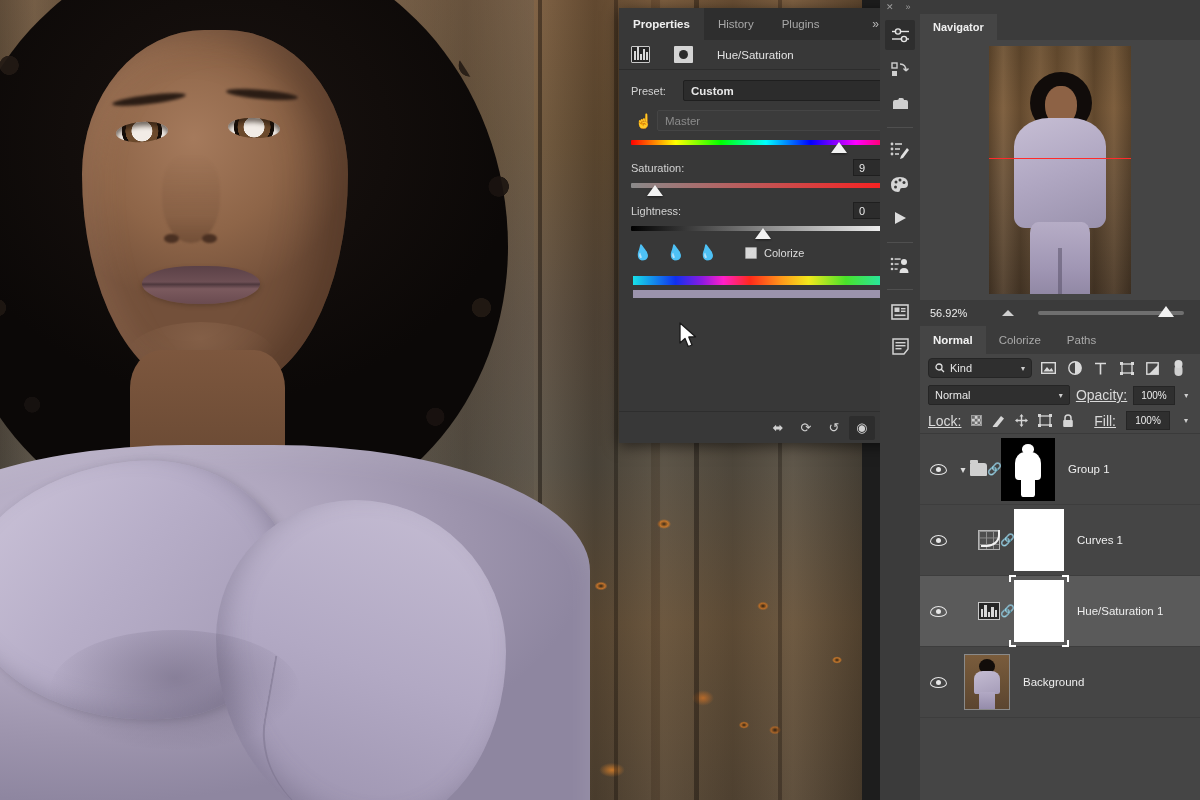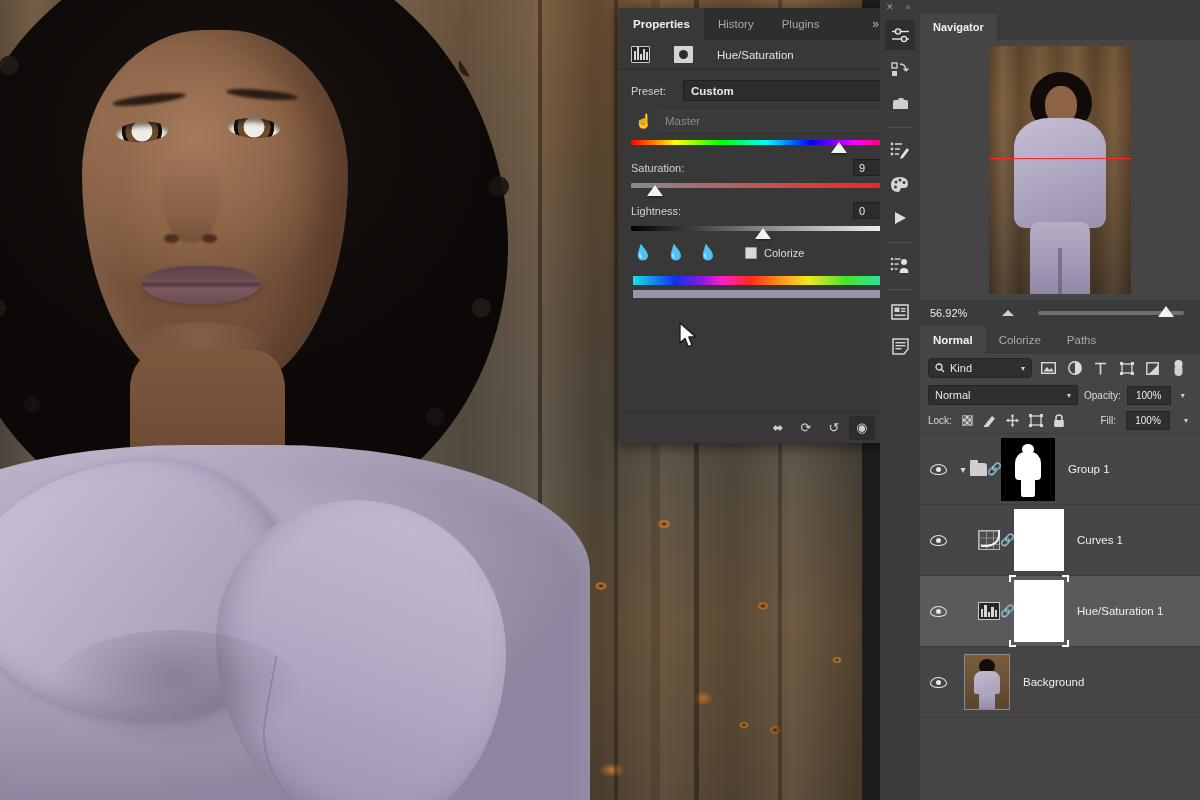--- a/index.html
+++ b/index.html
@@ -318,21 +318,21 @@
   }
   .kind .chev { position:absolute; right:6px; font-size:8px; color:#cfcfcf; }
   .fic { width:19px; height:19px; display:flex; align-items:center; justify-content:center; color:#d6d6d6; font-size:12px; }
 
   .blendrow { height:26px; display:flex; align-items:center; gap:6px; padding:0 8px; background:#454545; }
   .blend {
     width:150px; height:20px; background:#2f2f2f; border:1px solid #252525; border-radius:2px;
     display:flex; align-items:center; padding:0 6px; font-size:11px; color:#e8e8e8; position:relative;
   }
   .blend .chev { position:absolute; right:6px; font-size:8px; color:#cfcfcf; }
-  .smlbl { font-size:10px; color:#dadada; }
+  .smlbl { font-size:14px; color:#dadada;text-decoration:underline; }
   .numfld { width:44px; height:19px; background:#2f2f2f; border:1px solid #252525; font-size:10px;
             color:#ededed; display:flex; align-items:center; justify-content:center; }
   .stepper { font-size:8px; color:#cfcfcf; width:12px; text-align:center; }
 
   .lockrow { height:26px; display:flex; align-items:center; gap:10px; padding:0 8px; background:#454545;
              border-bottom:1px solid #3a3a3a; }
   .lockic { color:#d6d6d6; font-size:12px; display:flex; align-items:center; }
   .checker { width:11px; height:11px;
     background:
       conic-gradient(#cfcfcf 0 25%, #6a6a6a 0 50%, #cfcfcf 0 75%, #6a6a6a 0) 0 0/5.5px 5.5px;

